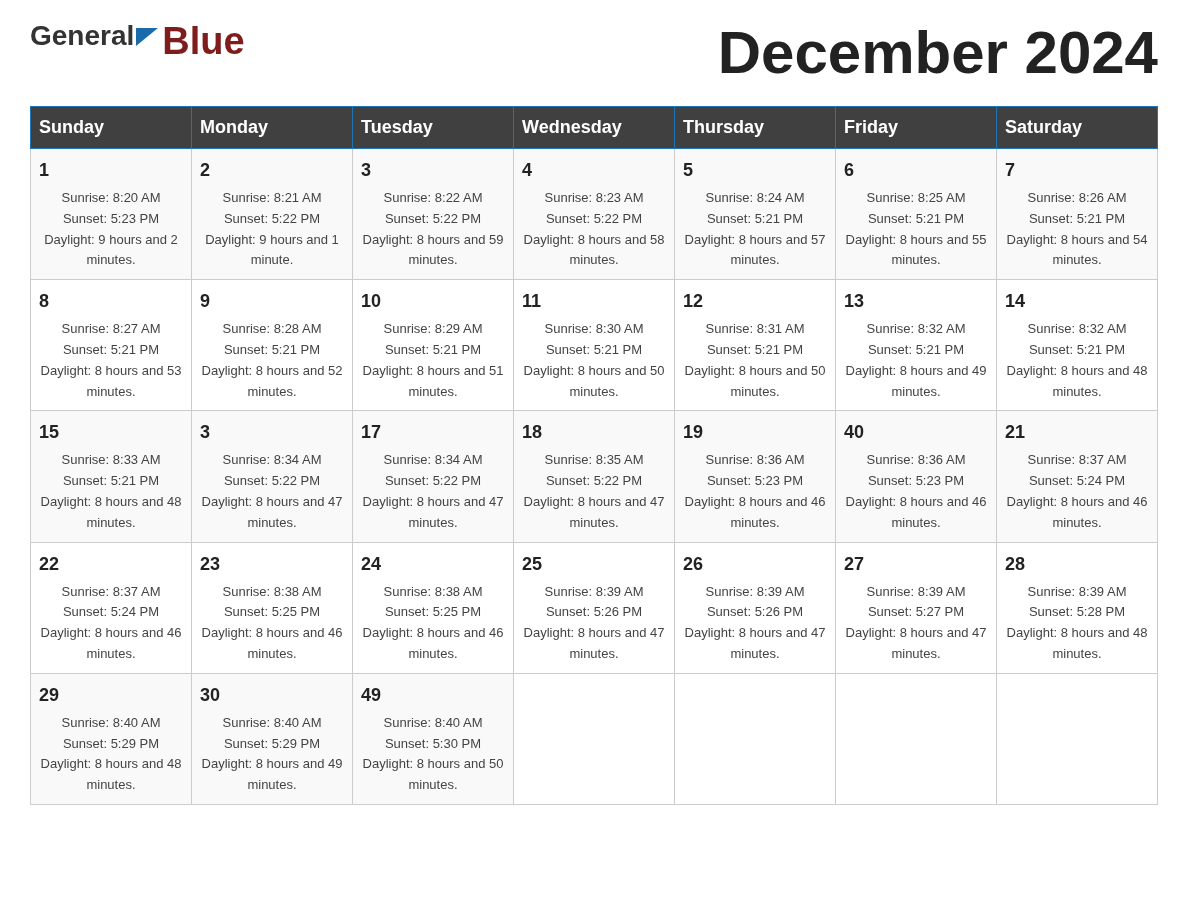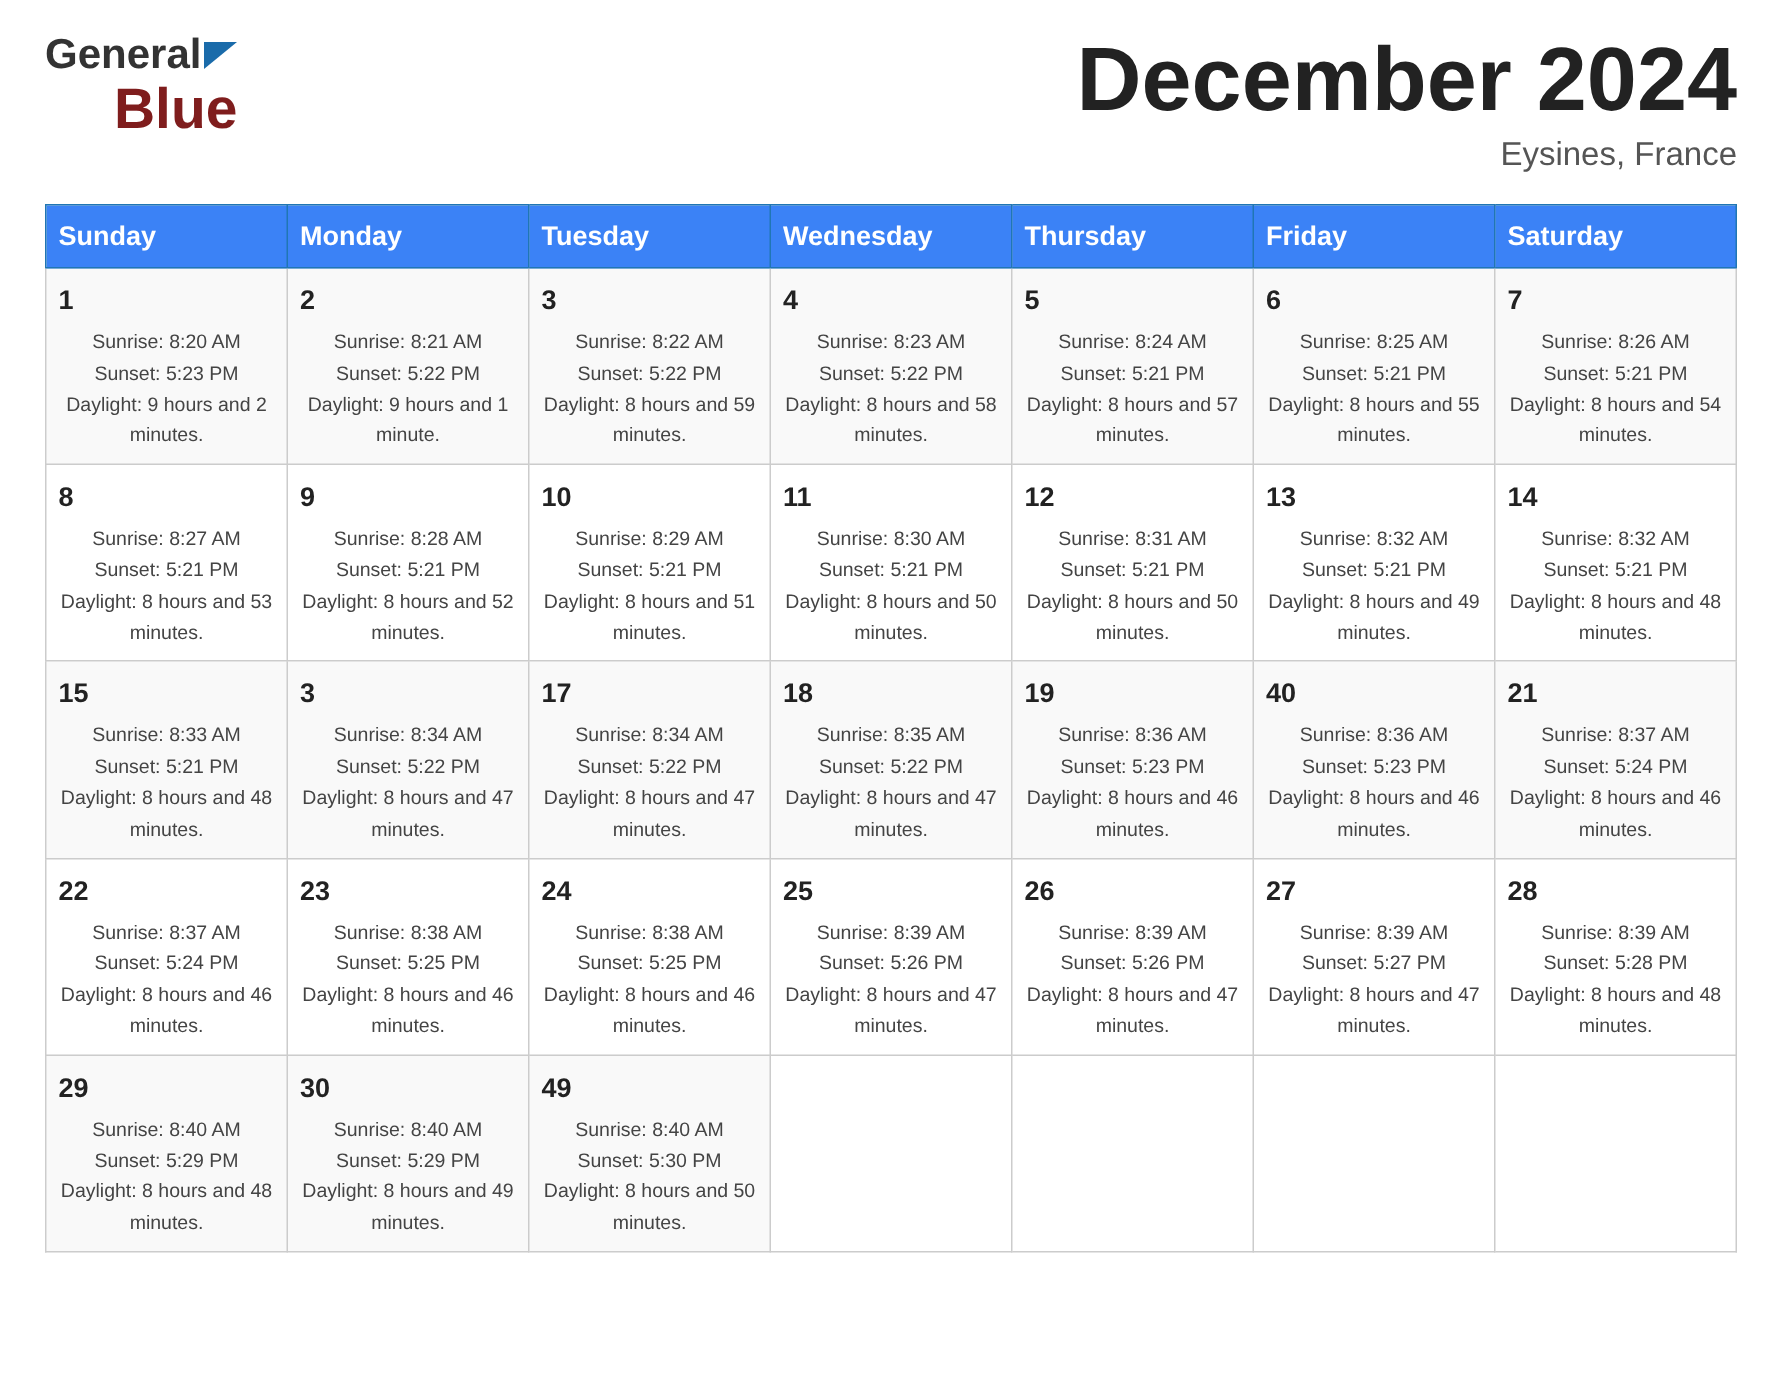--- a/index.html
+++ b/index.html
@@ -22,22 +22,22 @@
       color: #333;
     }
     .logo-blue {
       font-size: 38px;
       font-weight: bold;
       color: #7f1d1d;
       margin-left: 2px;
     }
     .logo-wrapper {
       display: flex;
-      flex-direction: column;
-      align-items: flex-end;
+      flex-direction: row;
+      align-items: flex-start;
     }
     .logo-top-row {
       display: flex;
       align-items: center;
     }
     .title-block {
       text-align: right;
     }
     .month-title {
       font-size: 60px;
@@ -49,21 +49,21 @@
       font-size: 22px;
       color: #555;
       margin-top: 4px;
     }
     table {
       width: 100%;
       border-collapse: collapse;
       table-layout: fixed;
     }
     thead tr th {
-      background-color: #3b82f6;
+      background-color: #404040;
       color: #fff;
       font-size: 18px;
       font-weight: bold;
       padding: 10px 8px;
       text-align: left;
       border: 1px solid #2076b4;
     }
     tbody tr td {
       vertical-align: top;
       padding: 8px 8px;
@@ -108,21 +108,20 @@
           <polygon points="0,0 22,0 0,18" fill="#1a6baa"></polygon>
         </svg>
       </div>
     </div>
     <div style="margin-left:2px;">
       <span class="logo-blue">Blue</span>
     </div>
   </div>
   <div class="title-block">
     <div class="month-title">December 2024</div>
-    <div class="location">Eysines, France</div>
   </div>
 </div>
 
 <table>
   <thead>
     <tr>
     <th>Sunday</th>
         <th>Monday</th>
         <th>Tuesday</th>
         <th>Wednesday</th>

